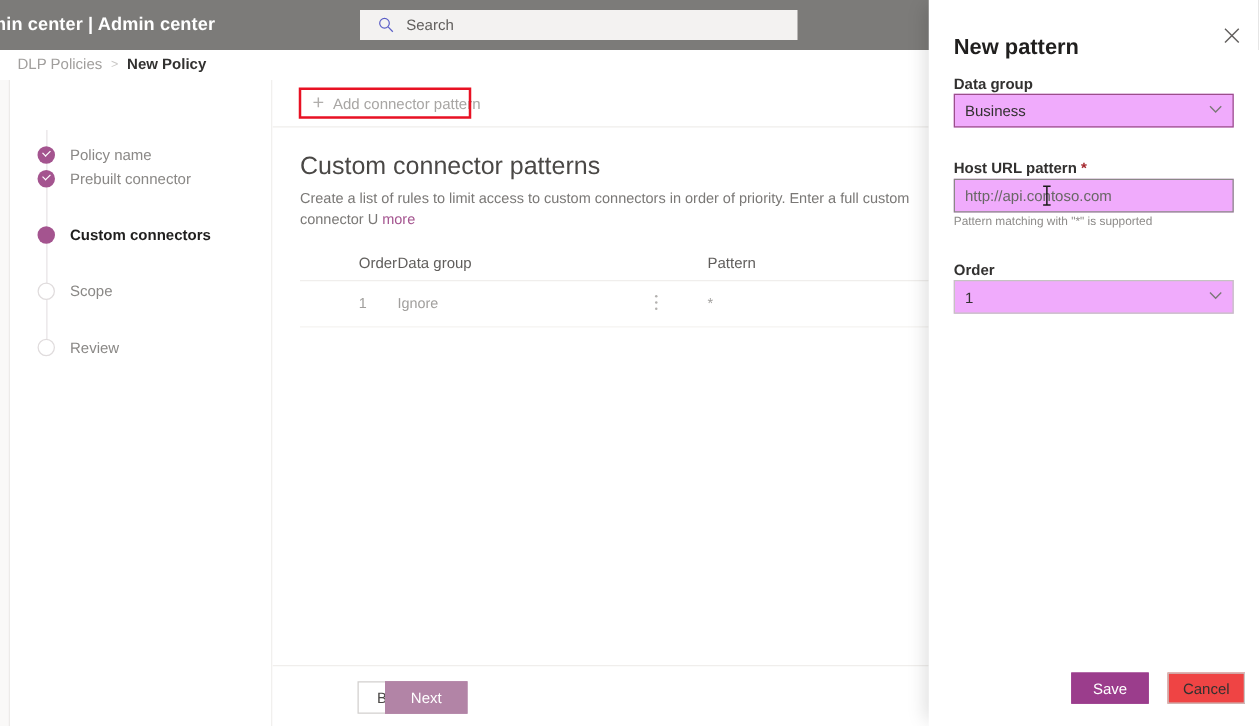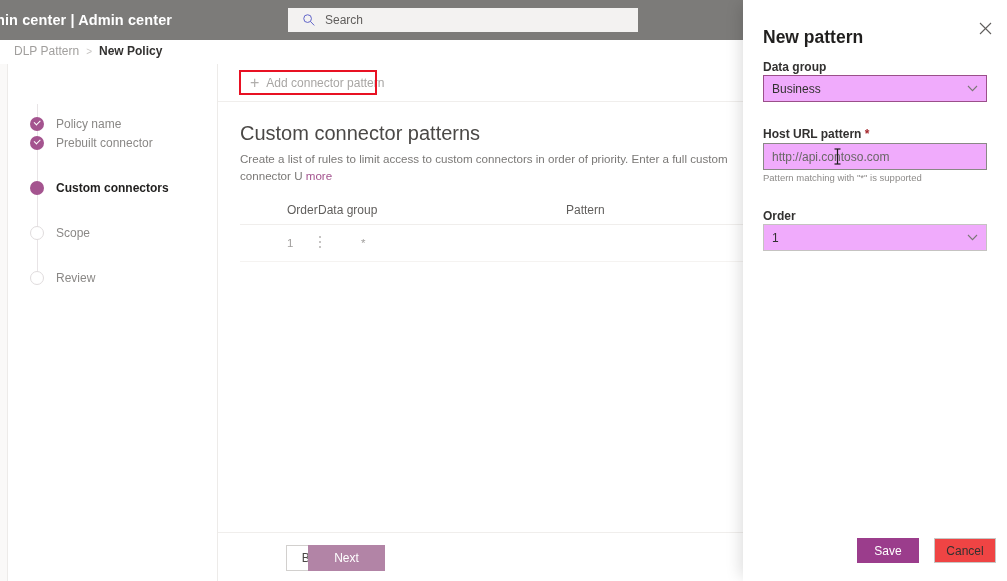--- a/index.html
+++ b/index.html
@@ -263,21 +263,21 @@
   .btn-back {
     left: 20px;
     width: 58px;
     background: #ffffff;
     border: 1px solid #d2d0ce;
     color: #4a4846;
     margin-left: 48px;
   }
   .btn-next {
     left: 90px;
-    width: 77px;
+    width: 66px;
     background: #b284a6;
     border: 1px solid #b284a6;
     color: #ffffff;
   }
 
   
   .panel {
     position: absolute;
     right: 0; top: 0;
     width: 264px; height: 581px;
@@ -382,21 +382,21 @@
     <svg class="mag" viewBox="0 0 16 16">
       <circle cx="6.4" cy="6.4" r="4.4" fill="none" stroke="#5b5fc7" stroke-width="1.1"></circle>
       <line x1="9.7" y1="9.7" x2="14" y2="14.2" stroke="#5b5fc7" stroke-width="1.1"></line>
     </svg>
     <span class="ph">Search</span>
   </div>
 </div>
 
 <div class="crumb-band">
   <div class="crumb">
-    <span class="c1">DLP Pattern</span>
+    <span class="c1">DLP Policies</span>
     <span class="sep">&gt;</span>
     <span class="c2">New Policy</span>
   </div>
 </div>
 
 <div class="rail"></div>
 
 <div class="steps">
   <div class="step-line" style="top:40px;  height:45px;"></div>
   <div class="step-line" style="top:85px;  height:45px;"></div>
@@ -443,20 +443,21 @@
 
   <div class="tbl">
     <div class="hrow">
       <span class="c-order">Order</span>
       <span class="c-group">Data group</span>
       <span class="c-dots"></span>
       <span class="c-patt">Pattern</span>
     </div>
     <div class="drow">
       <span class="c-order">1</span>
+      <span class="c-group">Ignore</span>
       <span class="c-dots">
         <svg width="4" height="14" viewBox="0 0 4 14">
           <circle cx="2" cy="2" r="1" fill="#b3b1af"></circle>
           <circle cx="2" cy="7" r="1" fill="#b3b1af"></circle>
           <circle cx="2" cy="12" r="1" fill="#b3b1af"></circle>
         </svg>
       </span>
       <span class="c-patt">*</span>
     </div>
   </div>

